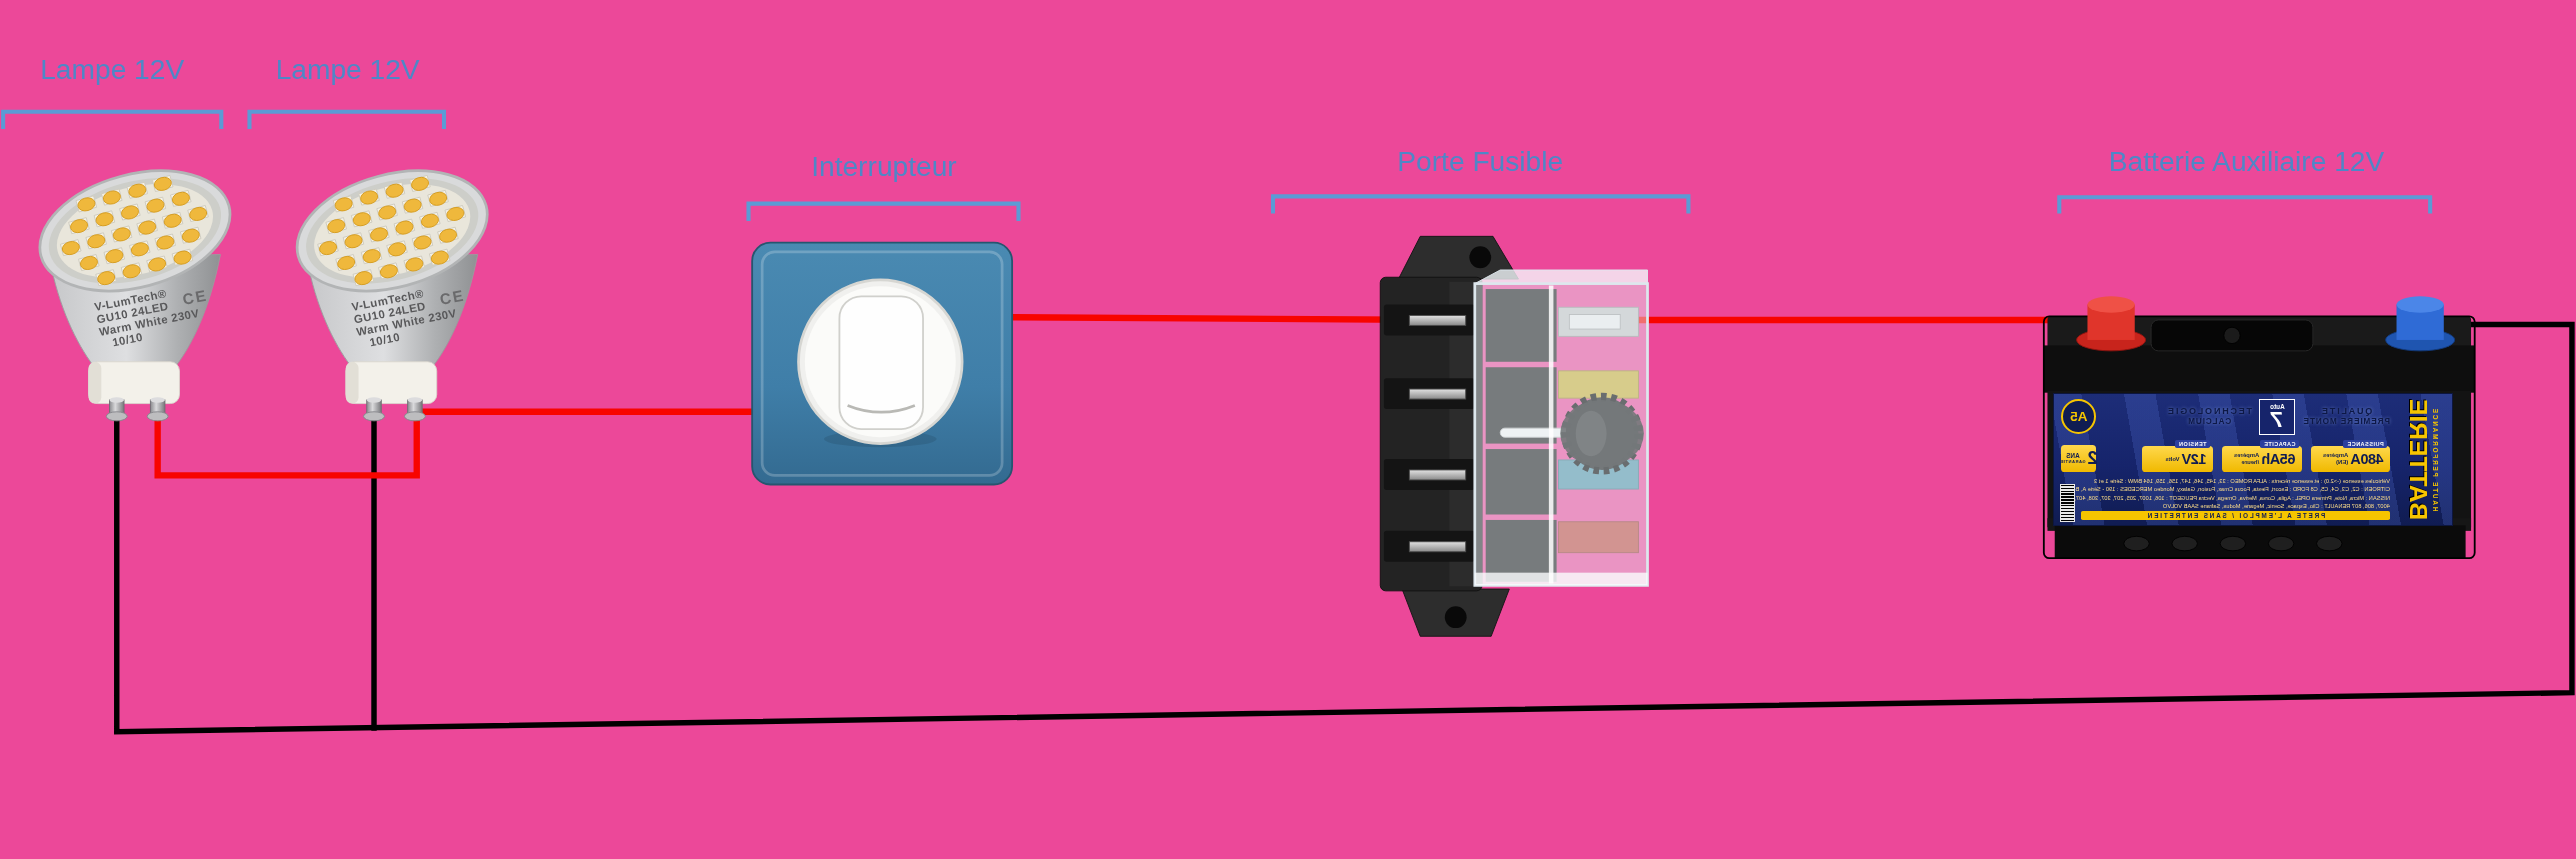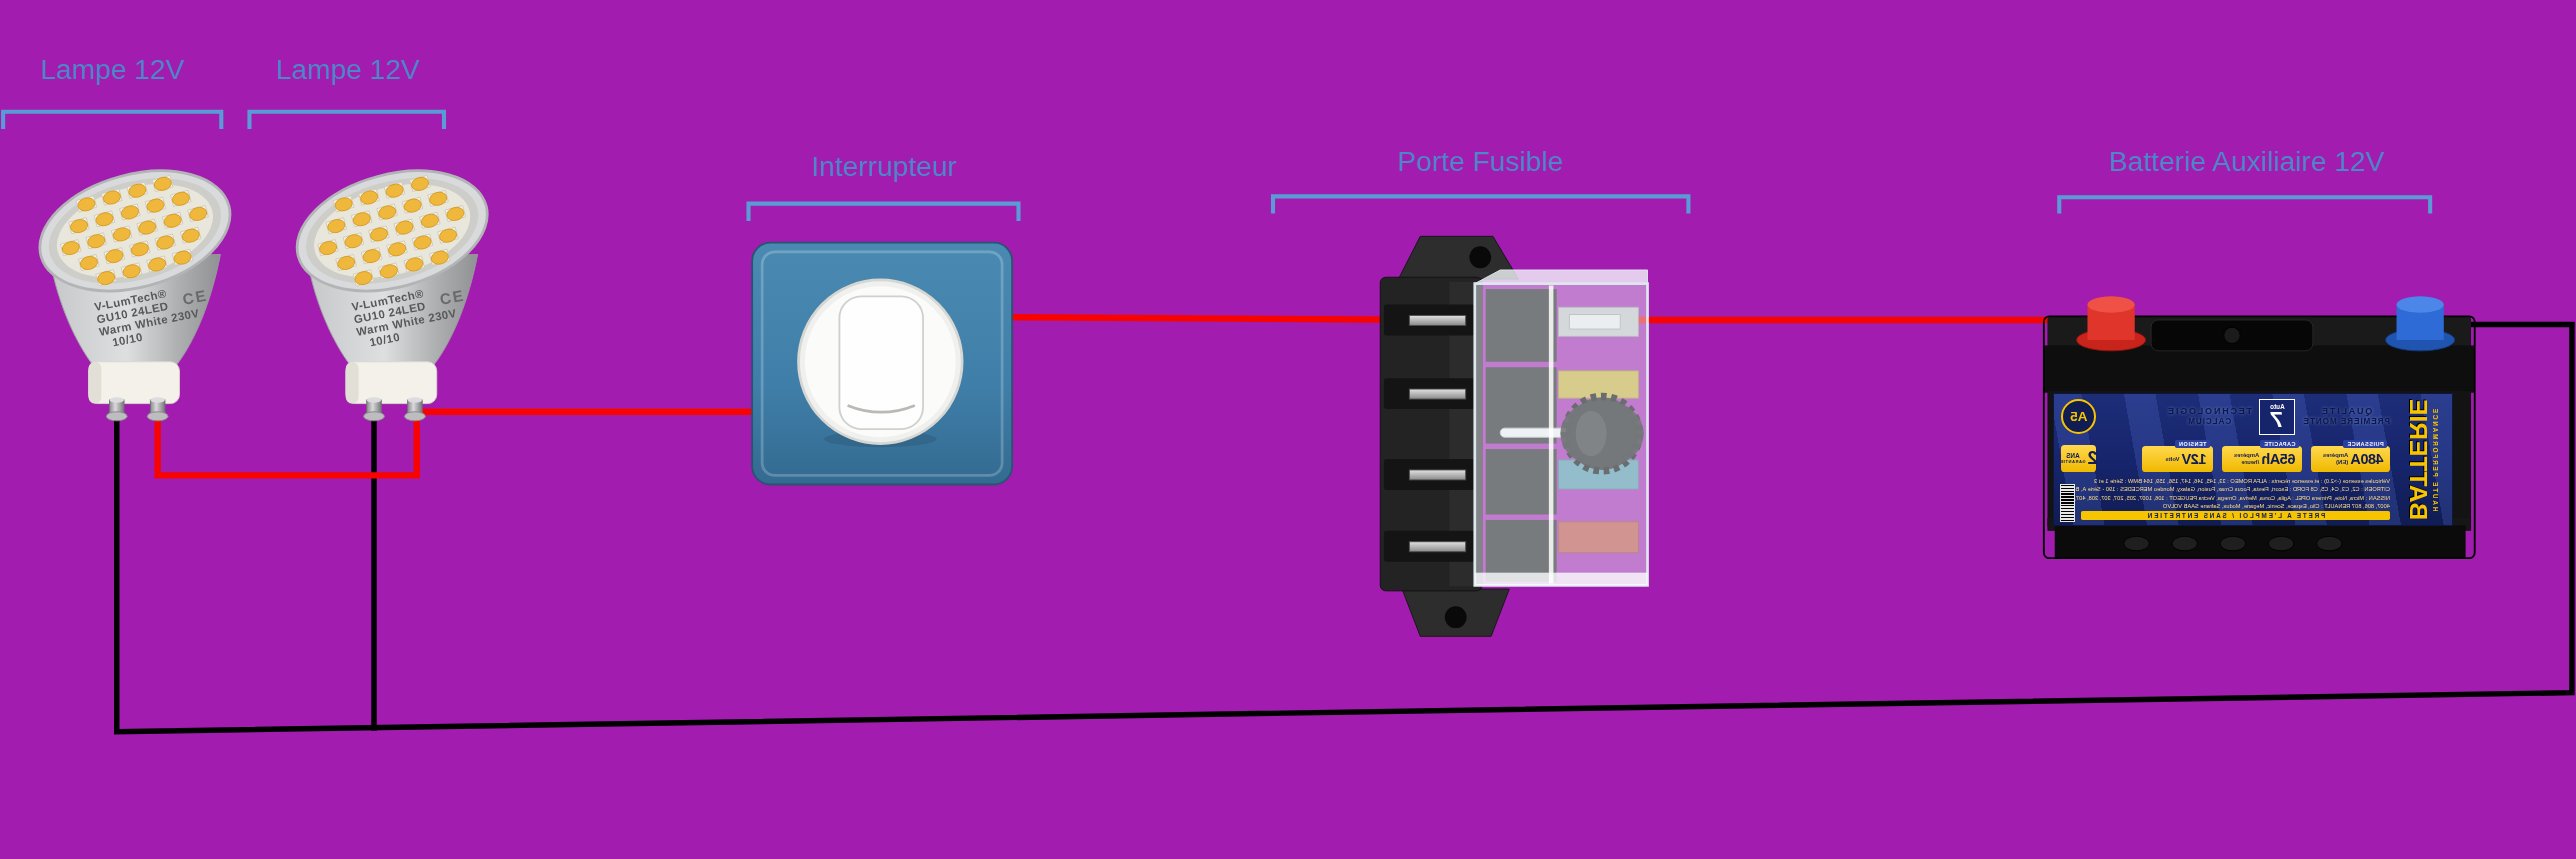--- a/index.html
+++ b/index.html
@@ -1,16 +1,16 @@
 <!DOCTYPE html>
 <html style="font-size:14.5px"><head>
 <meta charset="utf-8">
 <style>
   html,body{margin:0;padding:0;background:#ffffff;}
-  .stage{position:relative;width:2576px;height:859px;background:#a21caf;overflow:hidden;
+  .stage{position:relative;width:2576px;height:859px;background:#ec4899;overflow:hidden;
          font-family:"Liberation Sans", sans-serif;}
   .stage svg.diagram{position:absolute;left:0;top:0;}
   svg text{font-family:"Liberation Sans", sans-serif;}
   .section-label{font-size:31px;}
   .lamp-etch{font-size:12.5px;fill:#58585a;font-weight:bold;letter-spacing:.5px;}
   .lamp-ce{font-size:17px;fill:#6a6a6c;font-weight:bold;letter-spacing:2px;}
 
   
   .battery-label{position:absolute;left:2053px;top:393px;width:400px;height:133px;
     transform:scaleX(-1);box-sizing:border-box;display:flex;

